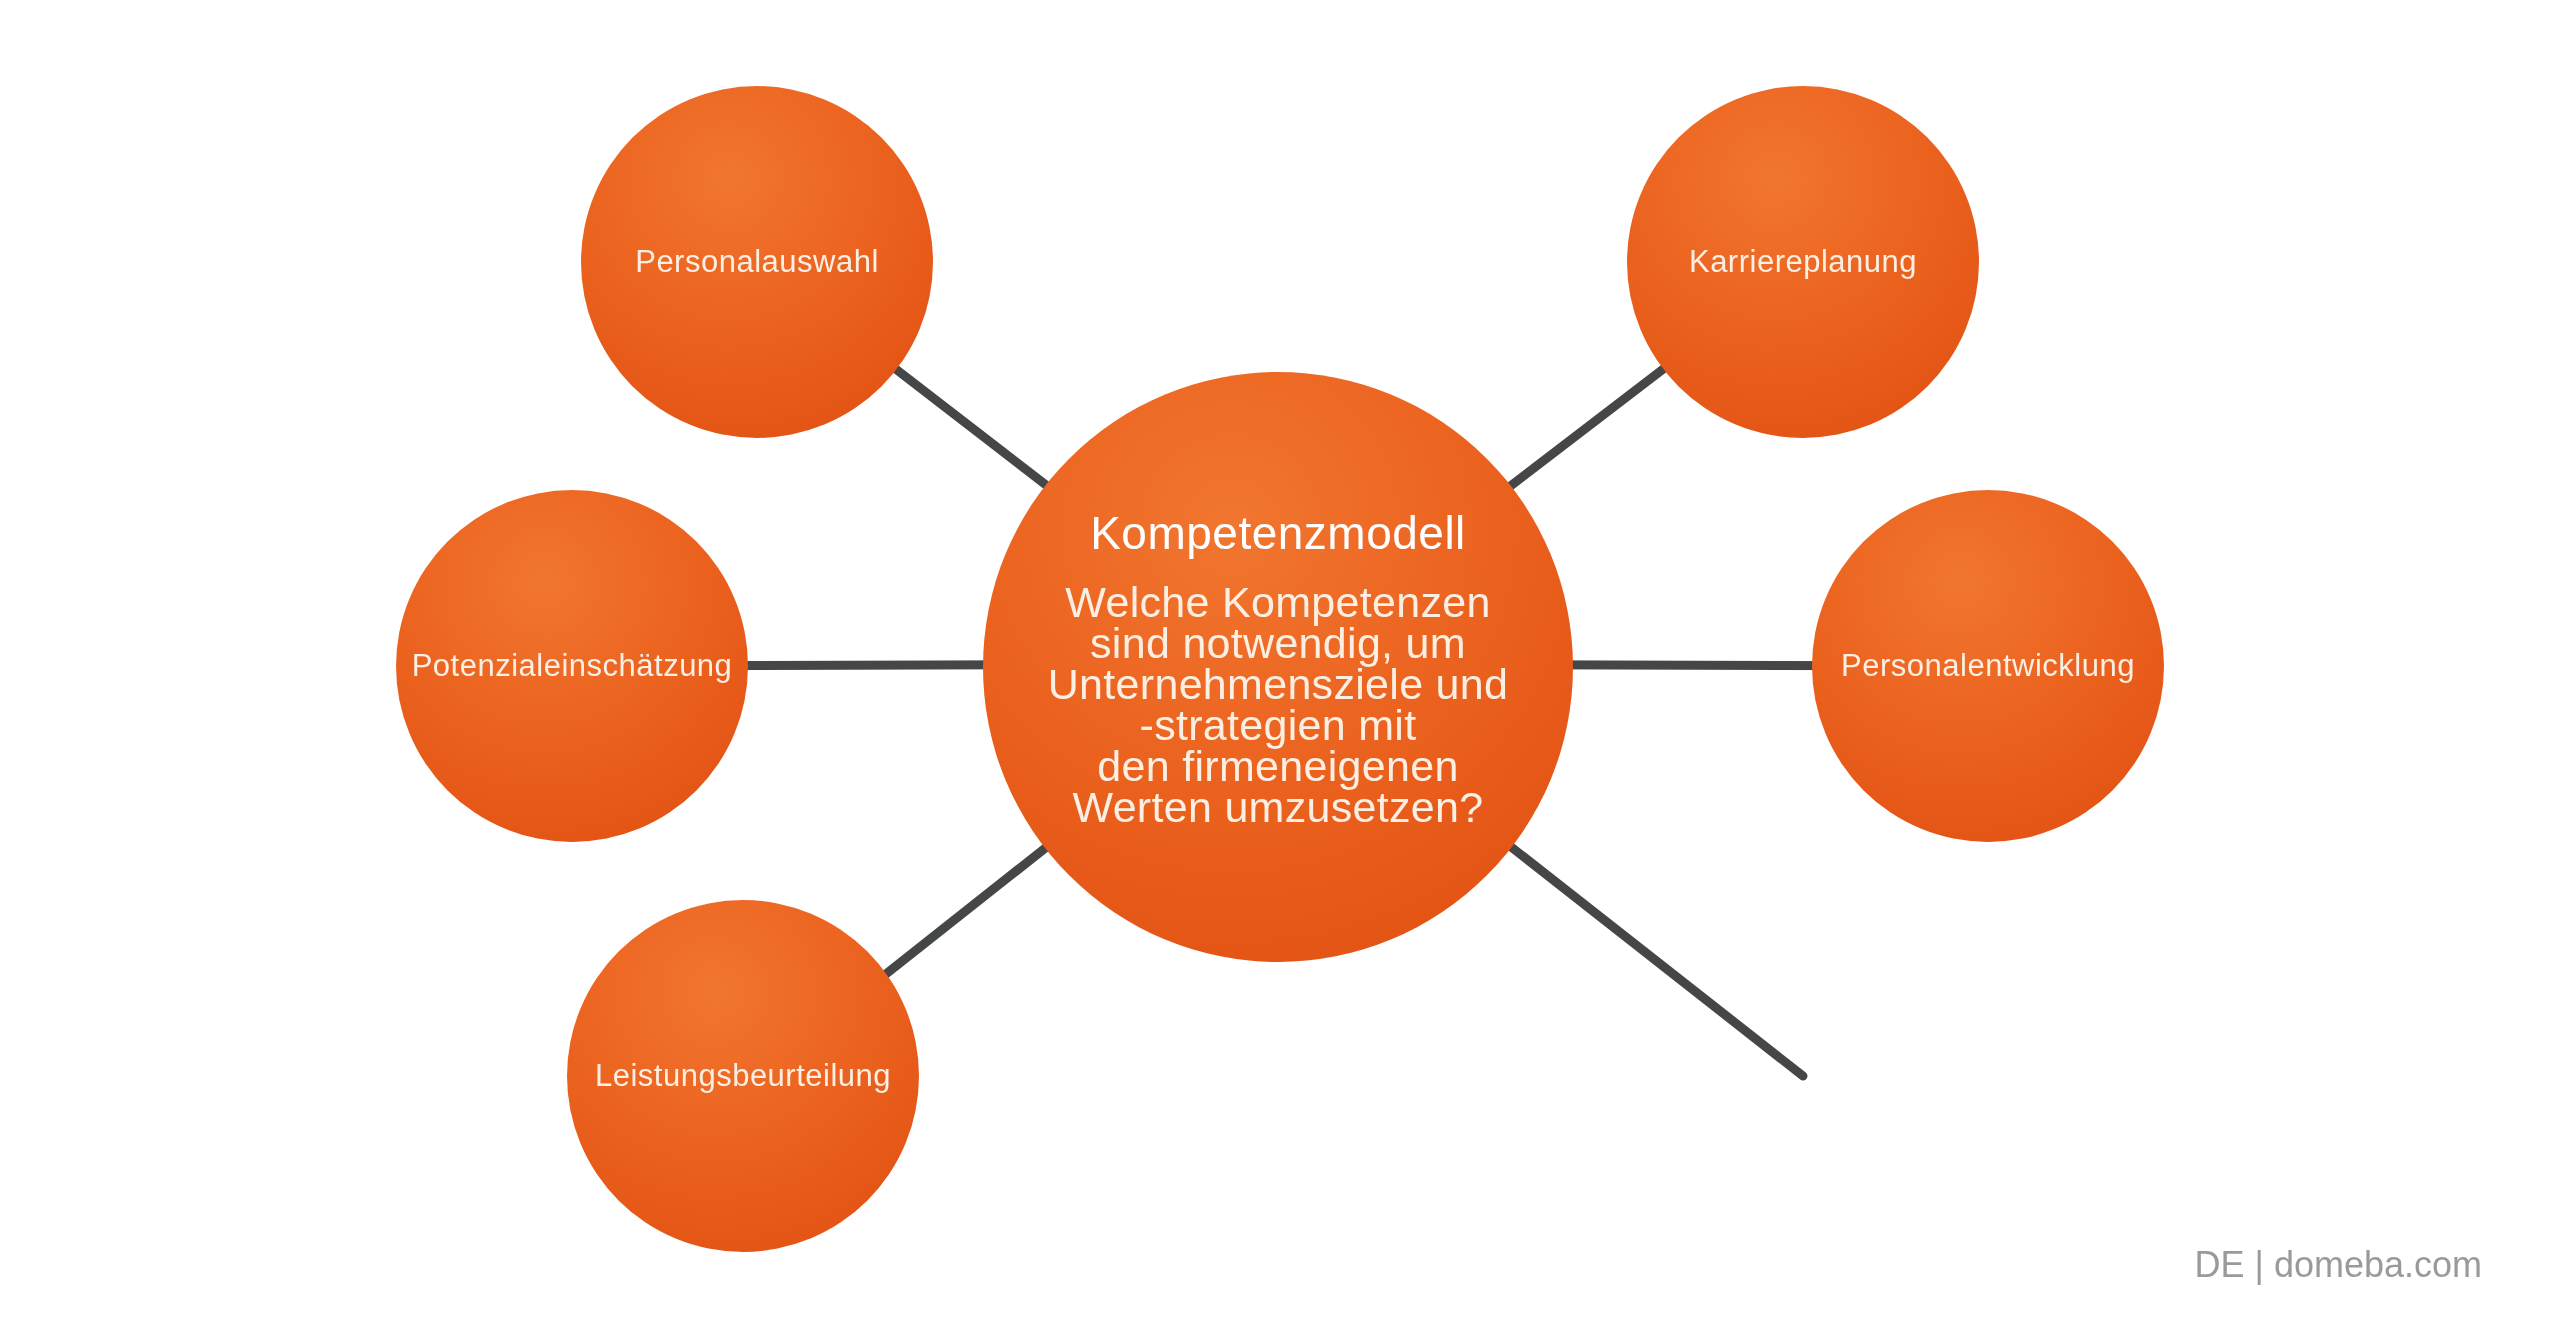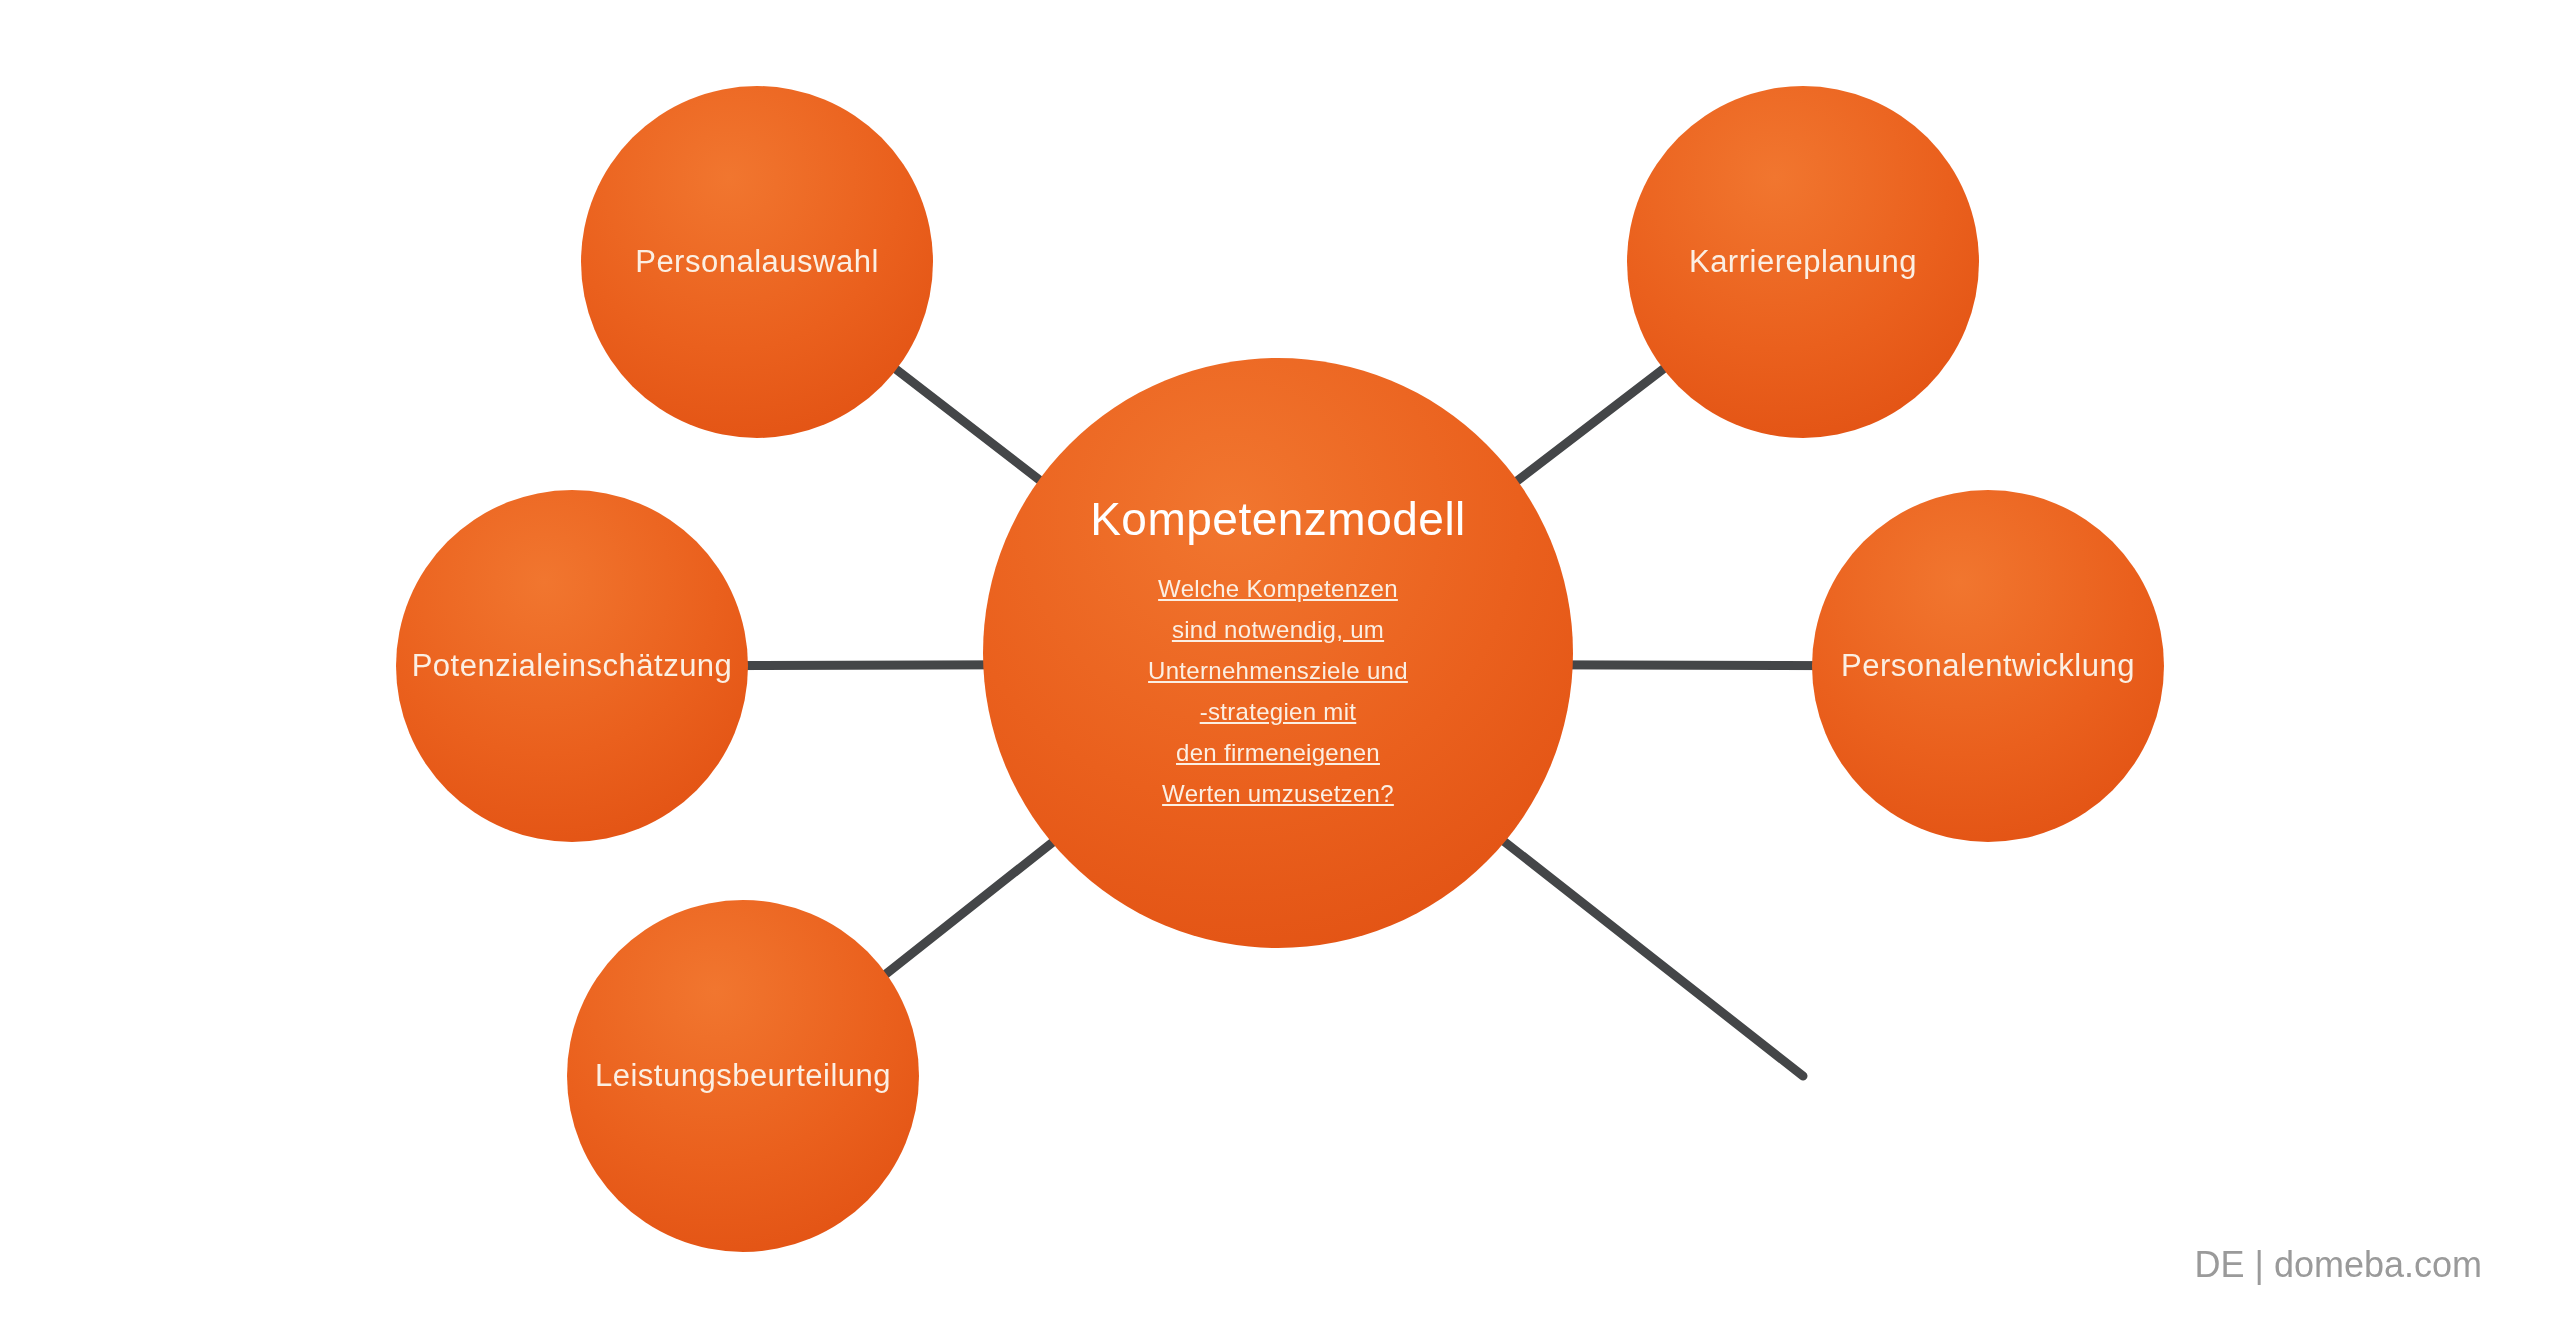--- a/index.html
+++ b/index.html
@@ -38,43 +38,42 @@
     z-index: 2;
   }
   .node--satellite {
     width: 352px;
     height: 352px;
   }
   .node--center {
     width: 590px;
     height: 590px;
     left: 983px;
-    top: 358px;
+    top: 372px;
   }
   .node__label {
     color: #fbefe3;
     font-size: 31px;
     font-weight: 400;
     letter-spacing: 0.5px;
   }
   .node__title {
     color: #ffffff;
     font-size: 46px;
     font-weight: 500;
     letter-spacing: 0.5px;
     margin-bottom: 22px;
   }
   .node__subtitle {
     color: #fbefe3;
-    font-size: 24px;
+    font-size: 43px;
     font-weight: 400;
     line-height: 41px;
     white-space: pre-line;
     letter-spacing: 0.3px;
-    text-decoration: underline;
   }
   
   .pos-top-left      { left: 581px;  top: 86px;  }
   .pos-top-right     { left: 1627px; top: 86px;  }
   .pos-mid-left      { left: 396px;  top: 490px; }
   .pos-mid-right     { left: 1812px; top: 490px; }
   .pos-bottom-left   { left: 567px;  top: 900px; }
   .pos-bottom-right  { left: 1627px; top: 900px; }
   .footer {
     position: absolute;

